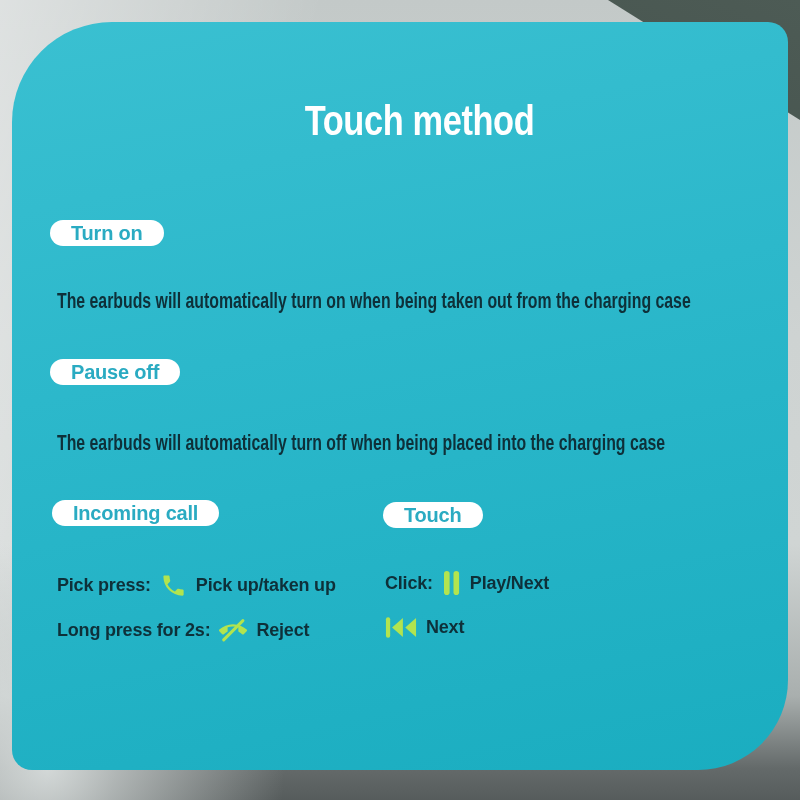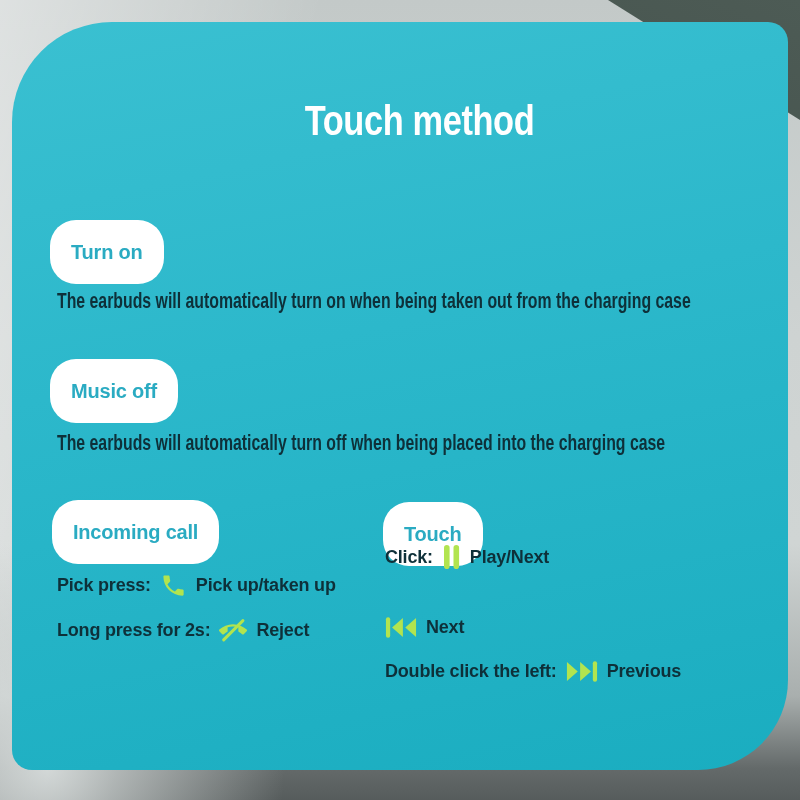--- a/index.html
+++ b/index.html
@@ -29,21 +29,21 @@
   }
   .page-title-wrap { position:absolute; top:74px; left:0; right:0; text-align:center;padding-left:40px; }
   .page-title {
     display:inline-block; color:#ffffff; font-size:43px; font-weight:bold;
     letter-spacing:-0.5px; transform:scaleX(0.80); transform-origin:50% 50%;
     white-space:nowrap;
   }
   .pill {
     position:absolute; display:inline-block; background:#ffffff;
     color:#2aabc2; font-size:20px; font-weight:bold; line-height:24px;
-    padding:20px 21px; border-radius:26px; white-space:nowrap;
+    padding:1px 21px; border-radius:26px; white-space:nowrap;
     letter-spacing:-0.2px;
   }
   .para {
     position:absolute; color:#0e3039; font-size:22px; font-weight:bold;
     line-height:30px; white-space:nowrap;
   }
   .para .cond {
     display:inline-block; transform:scaleX(0.72); transform-origin:0 50%;
     white-space:nowrap;
   }
@@ -66,21 +66,21 @@
 
   <div class="page-title-wrap">
     <span class="page-title">Touch method</span>
   </div>
 
   <span class="pill" style="left:38px; top:198px;">Turn on</span>
   <div class="para" style="left:45px; top:264px;">
     <span class="cond">The earbuds will automatically turn on when being taken out from the charging case</span>
   </div>
 
-  <span class="pill" style="left:38px; top:337px;">Music off</span>
+  <span class="pill" style="left:38px; top:337px;">Pause off</span>
   <div class="para" style="left:45px; top:406px;">
     <span class="cond">The earbuds will automatically turn off when being placed into the charging case</span>
   </div>
 
   <span class="pill" style="left:40px; top:478px;">Incoming call</span>
 
   <div class="row" style="left:45px; top:548px;">
     <span>Pick press:</span>
     <span class="icon">
       <svg width="27" height="27" viewBox="0 0 24 24">
@@ -96,21 +96,21 @@
       <svg width="28" height="28" viewBox="0 0 24 24">
         <path class="lime" d="M12 9c-1.6 0-3.15.25-4.6.72v3.1c0 .39-.23.74-.56.9-.98.49-1.87 1.12-2.66 1.85-.18.18-.43.29-.7.29-.28 0-.53-.11-.71-.29L.29 13.08c-.18-.17-.29-.42-.29-.7 0-.28.11-.53.29-.71C3.34 8.78 7.46 7 12 7s8.66 1.78 11.71 4.67c.18.18.29.43.29.71 0 .28-.11.53-.29.7l-2.48 2.48c-.18.18-.43.29-.71.29-.27 0-.52-.11-.7-.28-.79-.74-1.69-1.36-2.67-1.85-.33-.16-.56-.5-.56-.9v-3.1C15.15 9.25 13.6 9 12 9z"></path>
         <path class="lime-stroke" d="M4 20.5 L20.5 4" stroke-width="2.6" stroke-linecap="round" fill="none"></path>
       </svg>
     </span>
     <span>Reject</span>
   </div>
 
   <span class="pill" style="left:371px; top:480px;">Touch</span>
 
-  <div class="row" style="left:373px; top:520px;text-align:right;">
+  <div class="row" style="left:373px; top:546px;text-align:right;">
     <span>Click:</span>
     <span class="icon">
       <svg width="19" height="26" viewBox="0 0 19 26">
         <rect class="lime" x="2" y="1" width="5.6" height="24" rx="2.8"></rect>
         <rect class="lime" x="11.5" y="1" width="5.6" height="24" rx="2.8"></rect>
       </svg>
     </span>
     <span>Play/Next</span>
   </div>
 
@@ -118,25 +118,14 @@
     <span class="icon">
       <svg width="32" height="23" viewBox="0 0 34 24">
         <rect class="lime" x="1" y="1" width="4.5" height="22" rx="2.2"></rect>
         <path class="lime" d="M19 2 L7.5 12 L19 22 Z"></path>
         <path class="lime" d="M33 2 L21.5 12 L33 22 Z"></path>
       </svg>
     </span>
     <span>Next</span>
   </div>
 
-  <div class="row" style="left:373px; top:634px;">
-    <span>Double click the left:</span>
-    <span class="icon">
-      <svg width="32" height="23" viewBox="0 0 34 24">
-        <path class="lime" d="M1 2 L12.5 12 L1 22 Z"></path>
-        <path class="lime" d="M15 2 L26.5 12 L15 22 Z"></path>
-        <rect class="lime" x="28.5" y="1" width="4.5" height="22" rx="2.2"></rect>
-      </svg>
-    </span>
-    <span>Previous</span>
-  </div>
 
 </div>
 
 </body></html>

